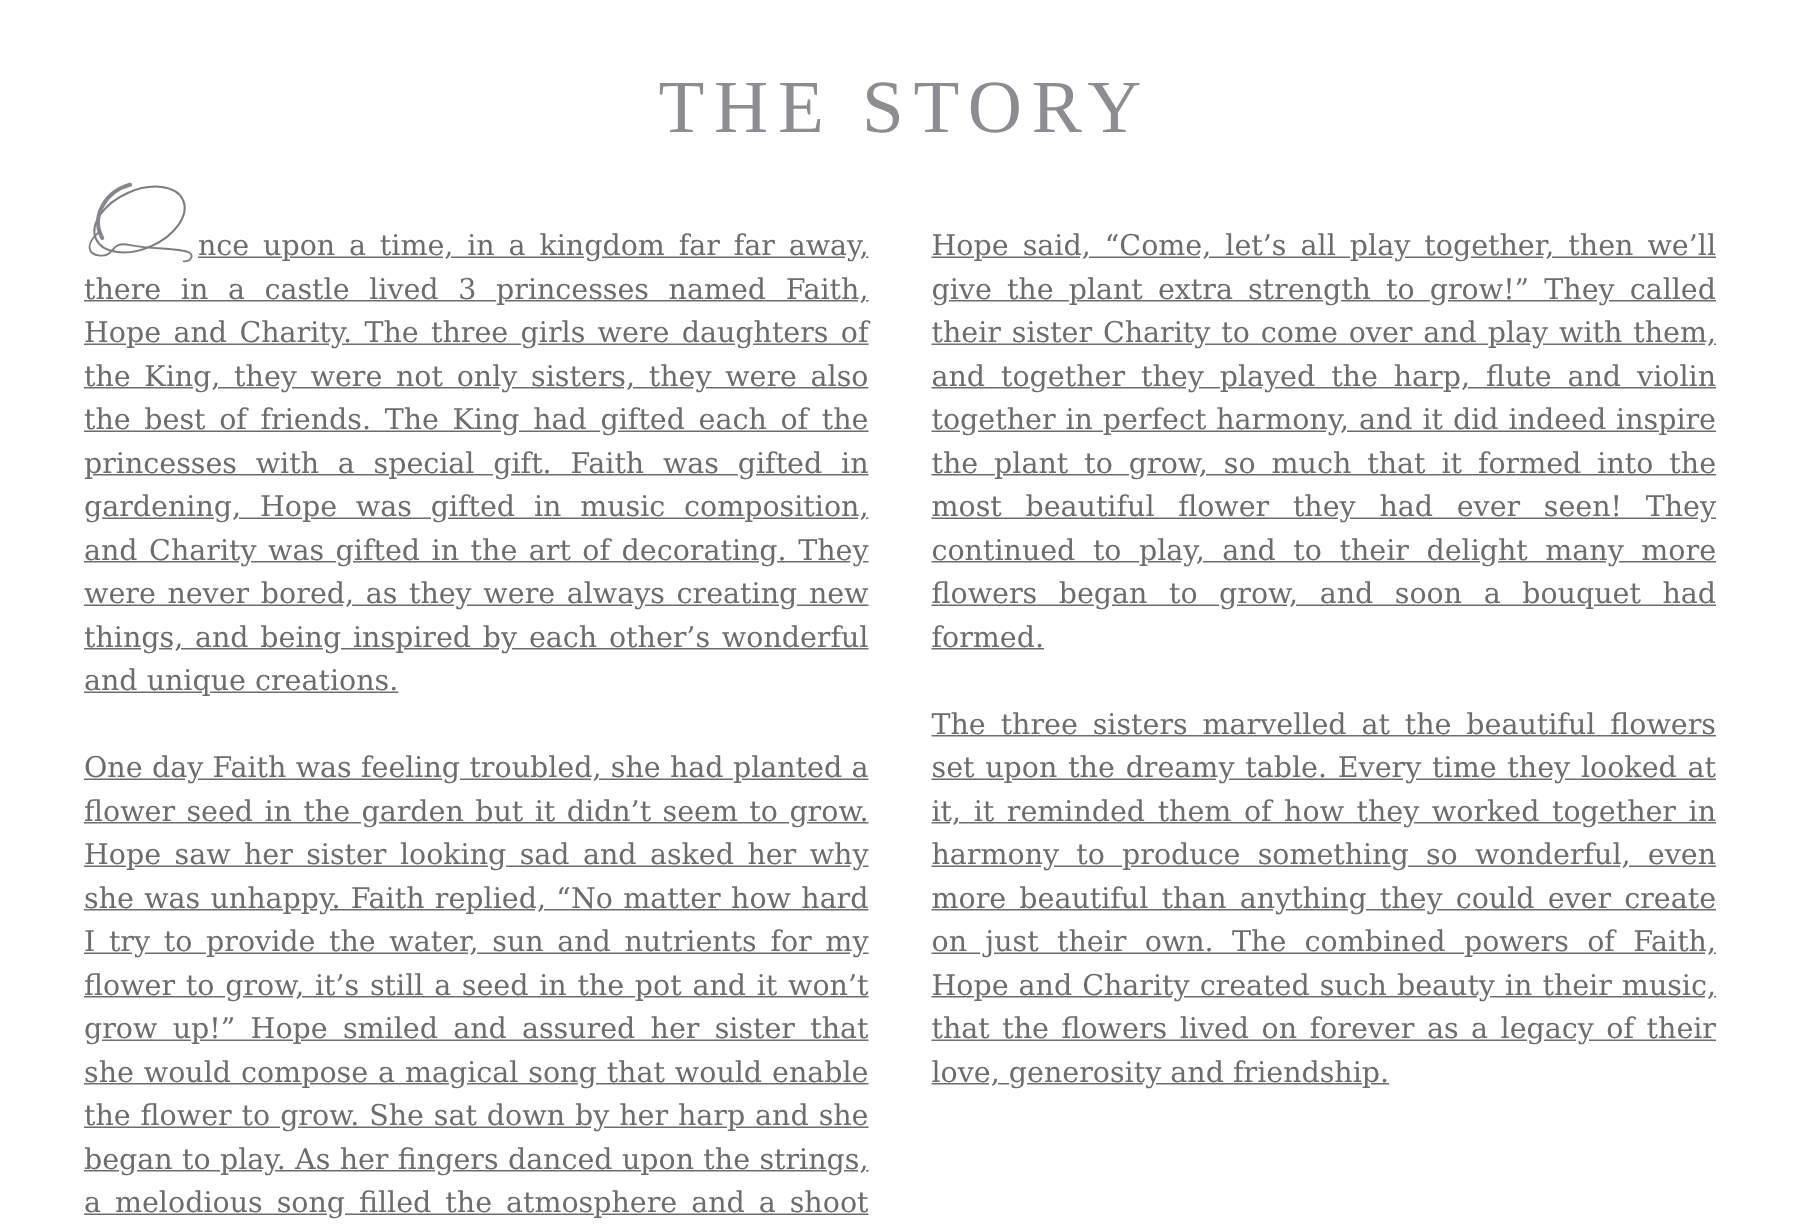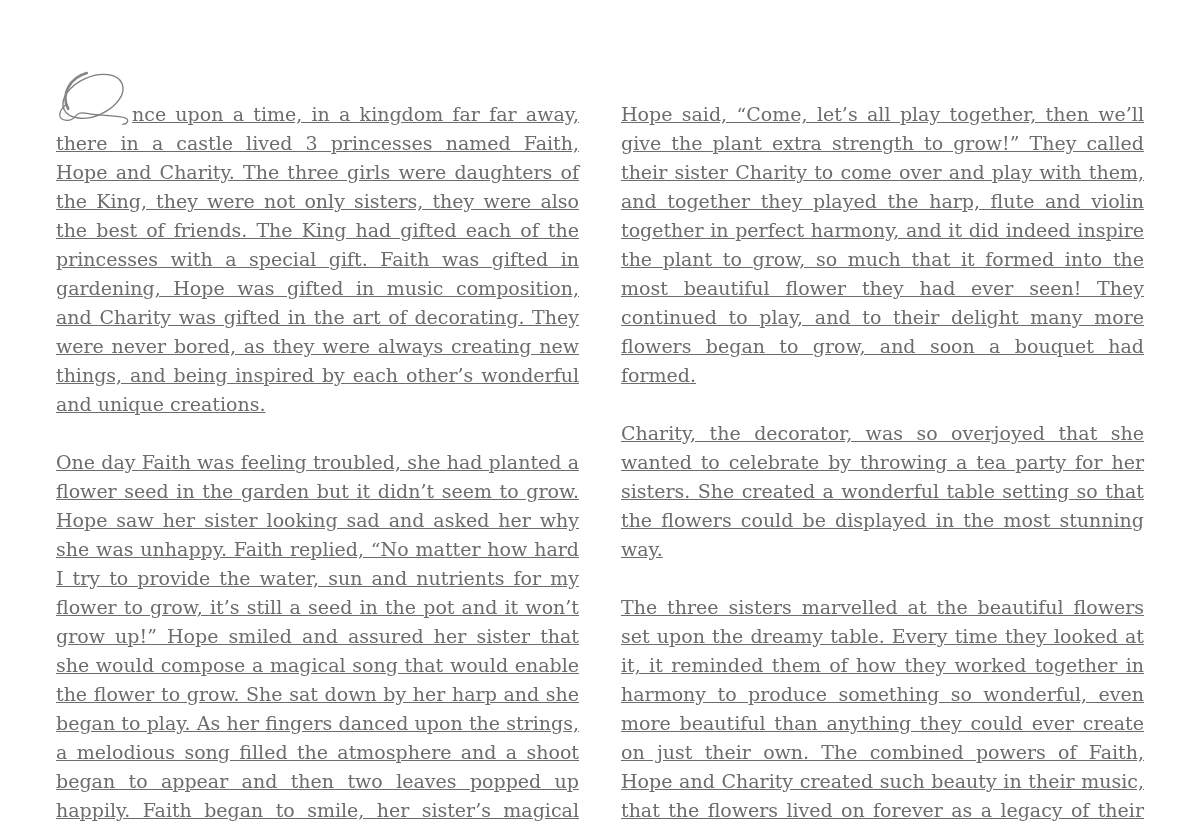--- a/index.html
+++ b/index.html
@@ -60,20 +60,21 @@
     left: -2px;
     bottom: -6px;
     overflow: visible;
   }
 </style>
 </head>
 <body>
 
 <div class="page">
 
+  <h1 class="page-title">THE STORY</h1>
 
   <div class="columns">
 
     <div class="col">
       <p>
         <span class="dropcap">
           <svg width="78" height="62" viewBox="0 0 100 80" xmlns="http://www.w3.org/2000/svg" aria-hidden="true">
 
             <ellipse cx="50" cy="34" rx="41" ry="25" transform="rotate(-24 50 34)" fill="none" stroke="#7d7d81" stroke-width="1.7"></ellipse>
             <path d="M 18,50 C 8,32 20,10 42,4" fill="none" stroke="#85858a" stroke-width="3.4" stroke-linecap="round"></path>
@@ -84,21 +85,18 @@
       <p>
         <span>One day Faith was feeling troubled, she had planted a flower seed in the garden but it didn’t seem to grow. Hope saw her sister looking sad and asked her why she was unhappy. Faith replied, “No matter how hard I try to provide the water, sun and nutrients for my flower to grow, it’s still a seed in the pot and it won’t grow up!” Hope smiled and assured her sister that she would compose a magical song that would enable the flower to grow. She sat down by her harp and she began to play. As her fingers danced upon the strings, a melodious song filled the atmosphere and a shoot began to appear and then two leaves popped up happily. Faith began to smile, her sister’s magical music had inspired the plant to grow!</span>
       </p>
     </div>
 
     <div class="col">
       <p>
         <span>Hope said, “Come, let’s all play together, then we’ll give the plant extra strength to grow!” They called their sister Charity to come over and play with them, and together they played the harp, flute and violin together in perfect harmony, and it did indeed inspire the plant to grow, so much that it formed into the most beautiful flower they had ever seen! They continued to play, and to their delight many more flowers began to grow, and soon a bouquet had formed.</span>
       </p>
       <p>
-        <span>Charity, the decorator, was so overjoyed that she wanted to celebrate by throwing a tea party for her sisters. She created a wonderful table setting so that the flowers could be displayed in the most stunning way.</span>
-      </p>
-      <p>
         <span>The three sisters marvelled at the beautiful flowers set upon the dreamy table. Every time they looked at it, it reminded them of how they worked together in harmony to produce something so wonderful, even more beautiful than anything they could ever create on just their own. The combined powers of Faith, Hope and Charity created such beauty in their music, that the flowers lived on forever as a legacy of their love, generosity and friendship.</span>
       </p>
     </div>
 
   </div>
 </div>
 
 </body></html>

